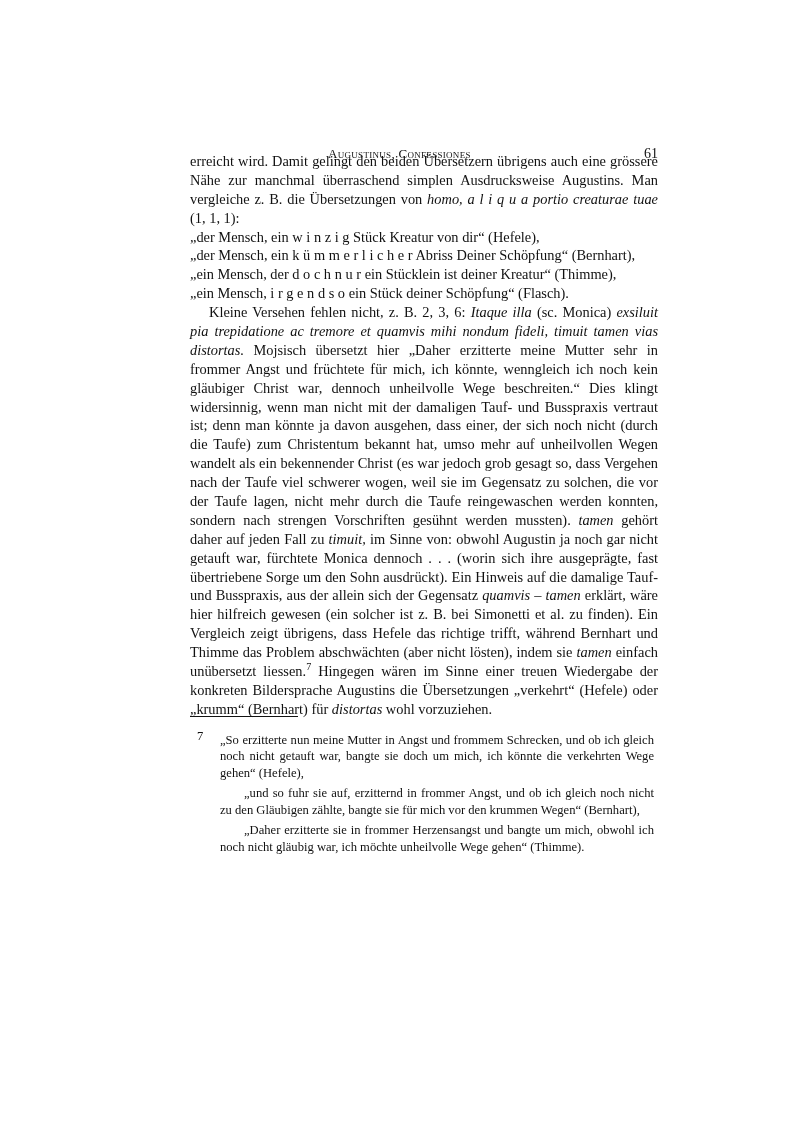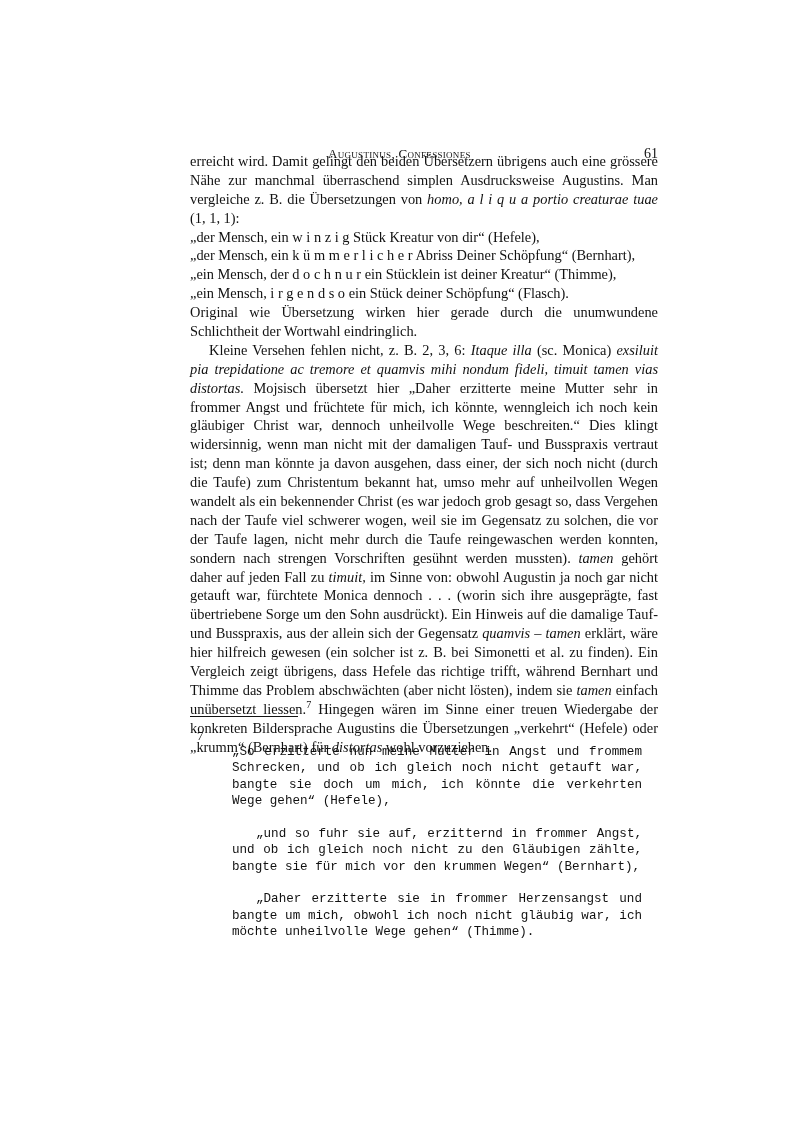--- a/index.html
+++ b/index.html
@@ -86,22 +86,21 @@
     width: 26px;
     flex: 0 0 26px;
     text-align: left;
     padding-left: 7px;
     box-sizing: border-box;
   }
   .footnote .fn-body {
     flex: 1 1 auto;
   }
   .footnote p {
-    margin: 16px;
-    font-family: Liberation Mono, monospace;
+    margin: 4px;
   }
   .fn-para-indent {
     text-indent: 24px;
   }
 </style>
 </head>
 <body>
 
 <div class="page">
 
@@ -112,21 +111,20 @@
 
   <div class="body">
 
     <p><span>erreicht wird. Damit gelingt den beiden Übersetzern übrigens auch eine grössere Nähe zur manchmal überraschend simplen Ausdrucksweise Augustins. Man vergleiche z. B. die Übersetzungen von </span><span class="it">homo, a l i q u a portio creaturae tuae</span> <span>(1, 1, 1):</span></p>
 
     <p>„der Mensch, ein w i n z i g Stück Kreatur von dir“ (Hefele),</p>
     <p>„der Mensch, ein k ü m m e r l i c h e r Abriss Deiner Schöpfung“ (Bernhart),</p>
     <p>„ein Mensch, der d o c h n u r ein Stücklein ist deiner Kreatur“ (Thimme),</p>
     <p>„ein Mensch, i r g e n d s o ein Stück deiner Schöpfung“ (Flasch).</p>
 
-    <p>Original wie Übersetzung wirken hier gerade durch die unumwundene Schlichtheit der Wortwahl eindringlich.</p>
 
     <p class="indent"><span>Kleine Versehen fehlen nicht, z. B. 2, 3, 6: </span><span class="it">Itaque illa</span><span> (sc. Monica) </span><span class="it">exsiluit pia trepidatione ac tremore et quamvis mihi nondum fideli, timuit tamen vias distortas.</span><span> Mojsisch übersetzt hier „Daher erzitterte meine Mutter sehr in frommer Angst und früchtete für mich, ich könnte, wenngleich ich noch kein gläubiger Christ war, dennoch unheilvolle Wege beschreiten.“ Dies klingt widersinnig, wenn man nicht mit der damaligen Tauf- und Busspraxis vertraut ist; denn man könnte ja davon ausgehen, dass einer, der sich noch nicht (durch die Taufe) zum Christentum bekannt hat, umso mehr auf unheilvollen Wegen wandelt als ein bekennender Christ (es war jedoch grob gesagt so, dass Vergehen nach der Taufe viel schwerer wogen, weil sie im Gegensatz zu solchen, die vor der Taufe lagen, nicht mehr durch die Taufe reingewaschen werden konnten, sondern nach strengen Vorschriften gesühnt werden mussten). </span><span class="it">tamen</span><span> gehört daher auf jeden Fall zu </span><span class="it">timuit,</span><span> im Sinne von: obwohl Augustin ja noch gar nicht getauft war, fürchtete Monica dennoch . . . (worin sich ihre ausgeprägte, fast übertriebene Sorge um den Sohn ausdrückt). Ein Hinweis auf die damalige Tauf- und Busspraxis, aus der allein sich der Gegensatz </span><span class="it">quamvis – tamen</span><span> erklärt, wäre hier hilfreich gewesen (ein solcher ist z. B. bei Simonetti et al. zu finden). Ein Vergleich zeigt übrigens, dass Hefele das richtige trifft, während Bernhart und Thimme das Problem abschwächten (aber nicht lösten), indem sie </span><span class="it">tamen</span><span> einfach unübersetzt liessen.</span><sup>7</sup><span> Hingegen wären im Sinne einer treuen Wiedergabe der konkreten Bildersprache Augustins die Übersetzungen „verkehrt“ (Hefele) oder „krumm“ (Bernhart) für </span><span class="it">distortas</span><span> wohl vorzuziehen.</span></p>
 
 
   </div>
 
   <div class="footnote-rule"></div>
 
   <div class="footnote">
     <div class="fn-row">

